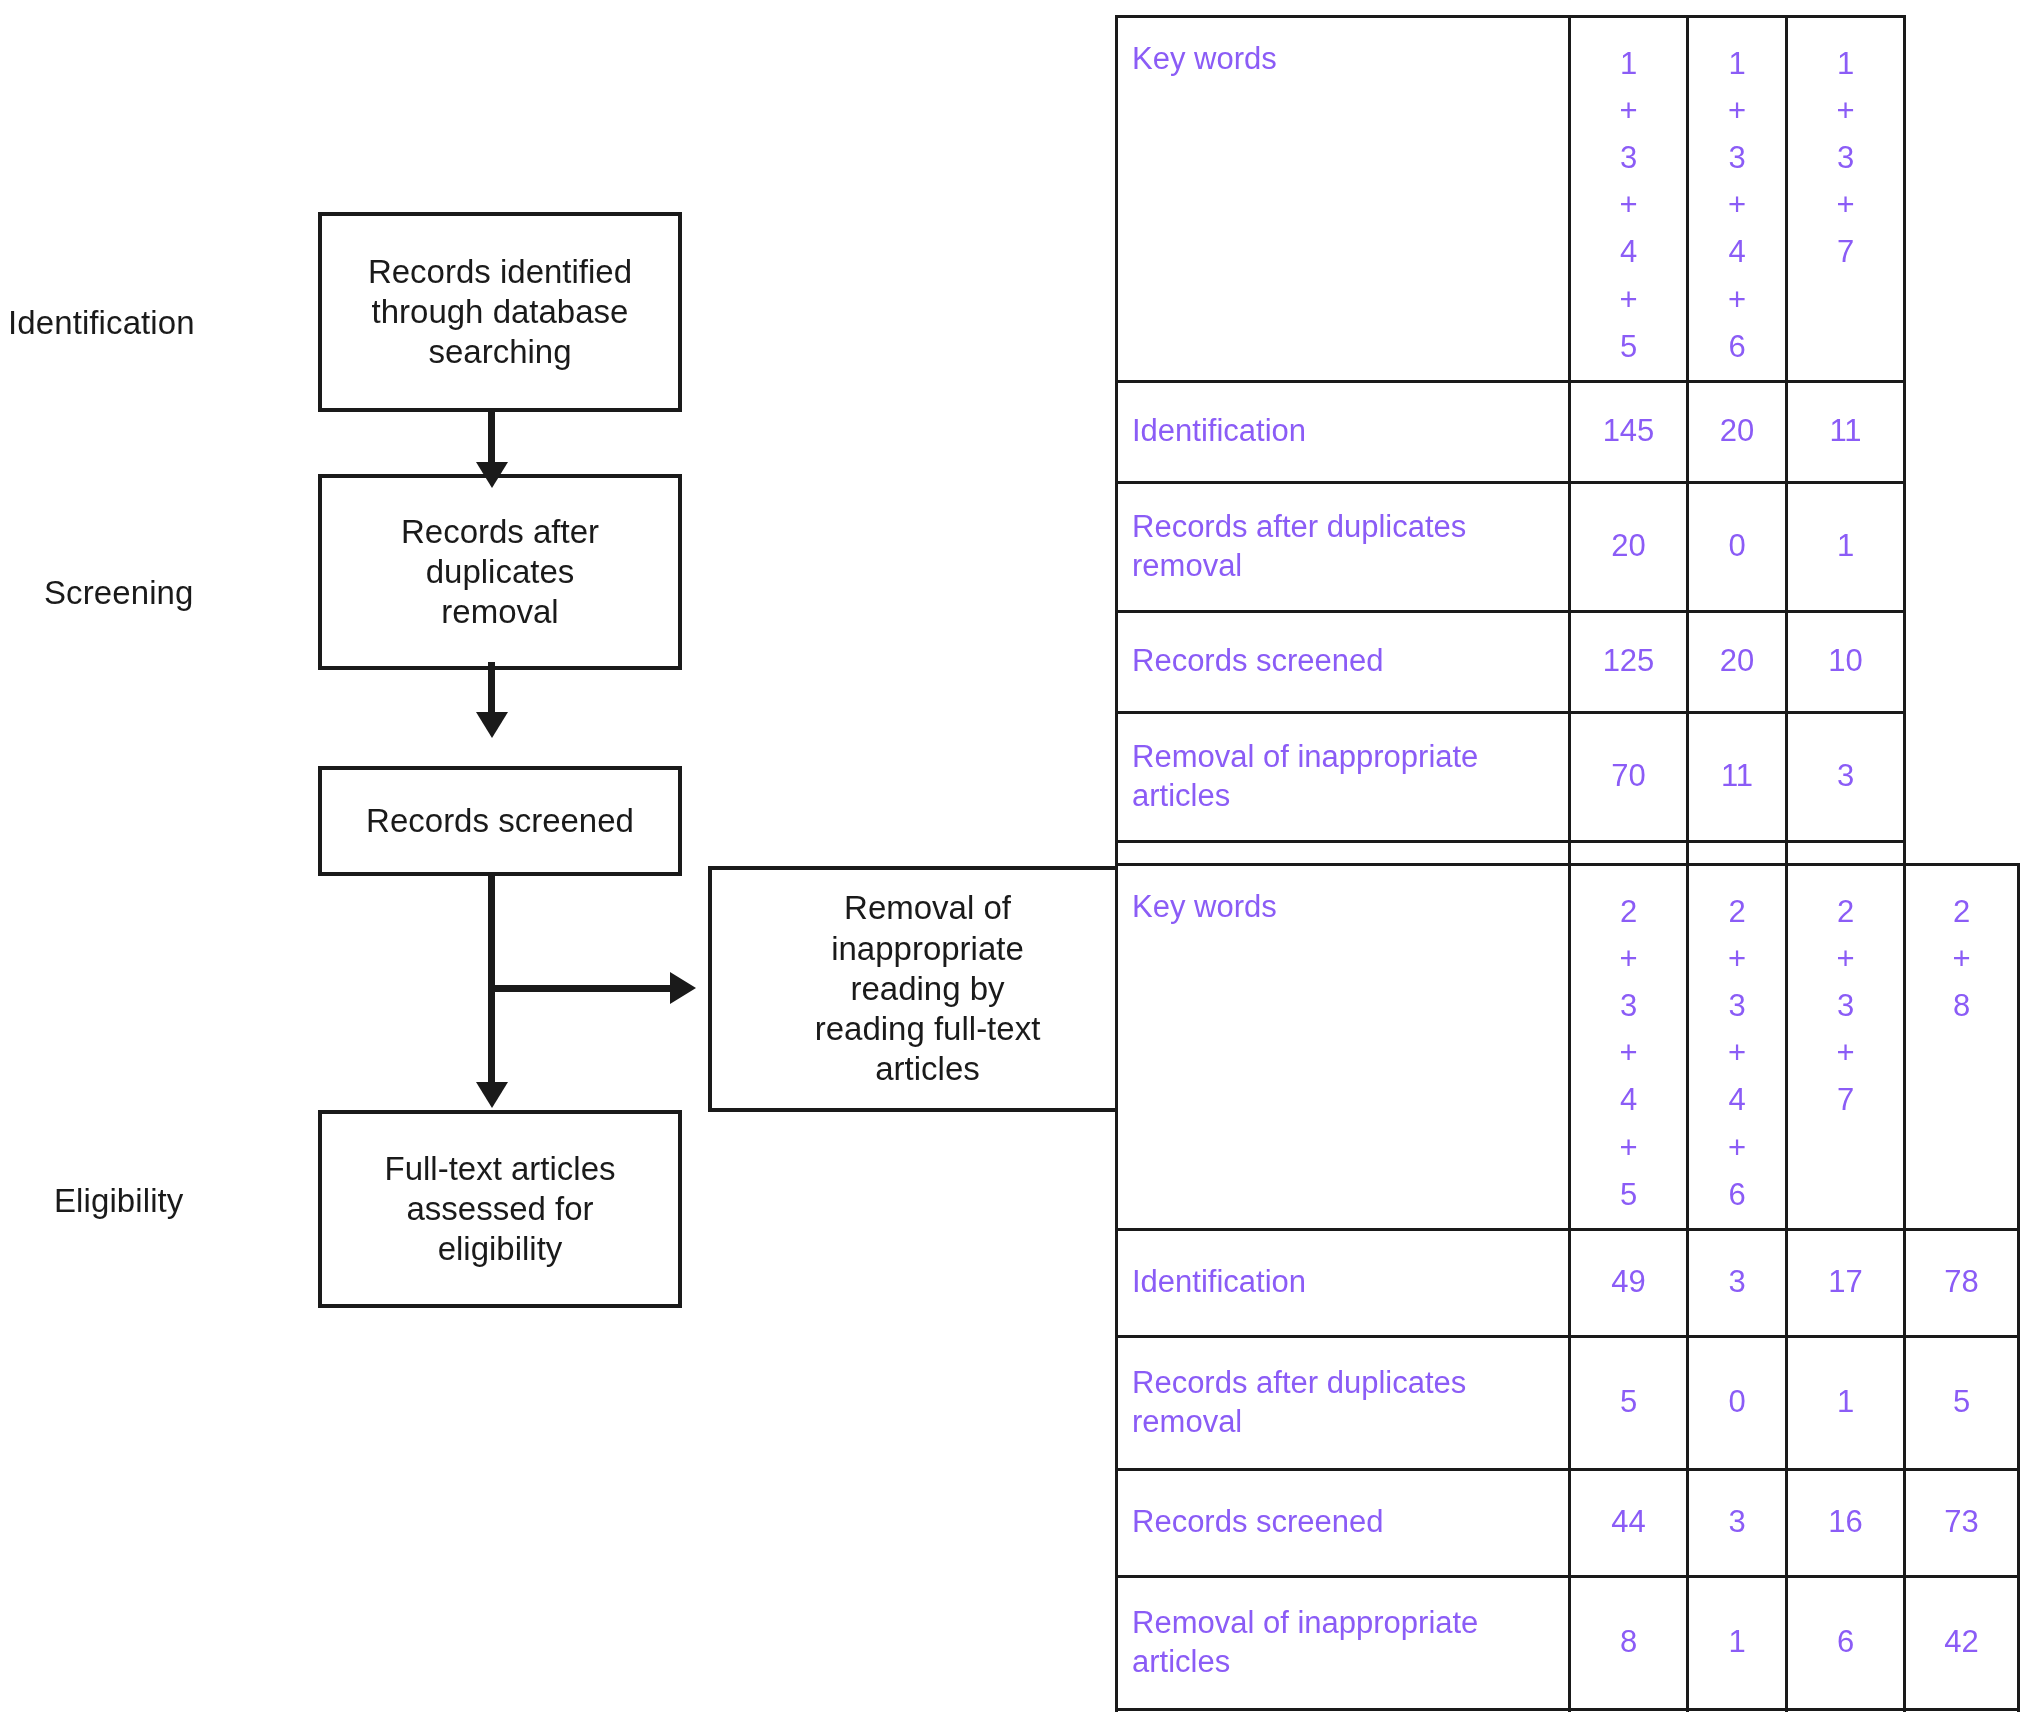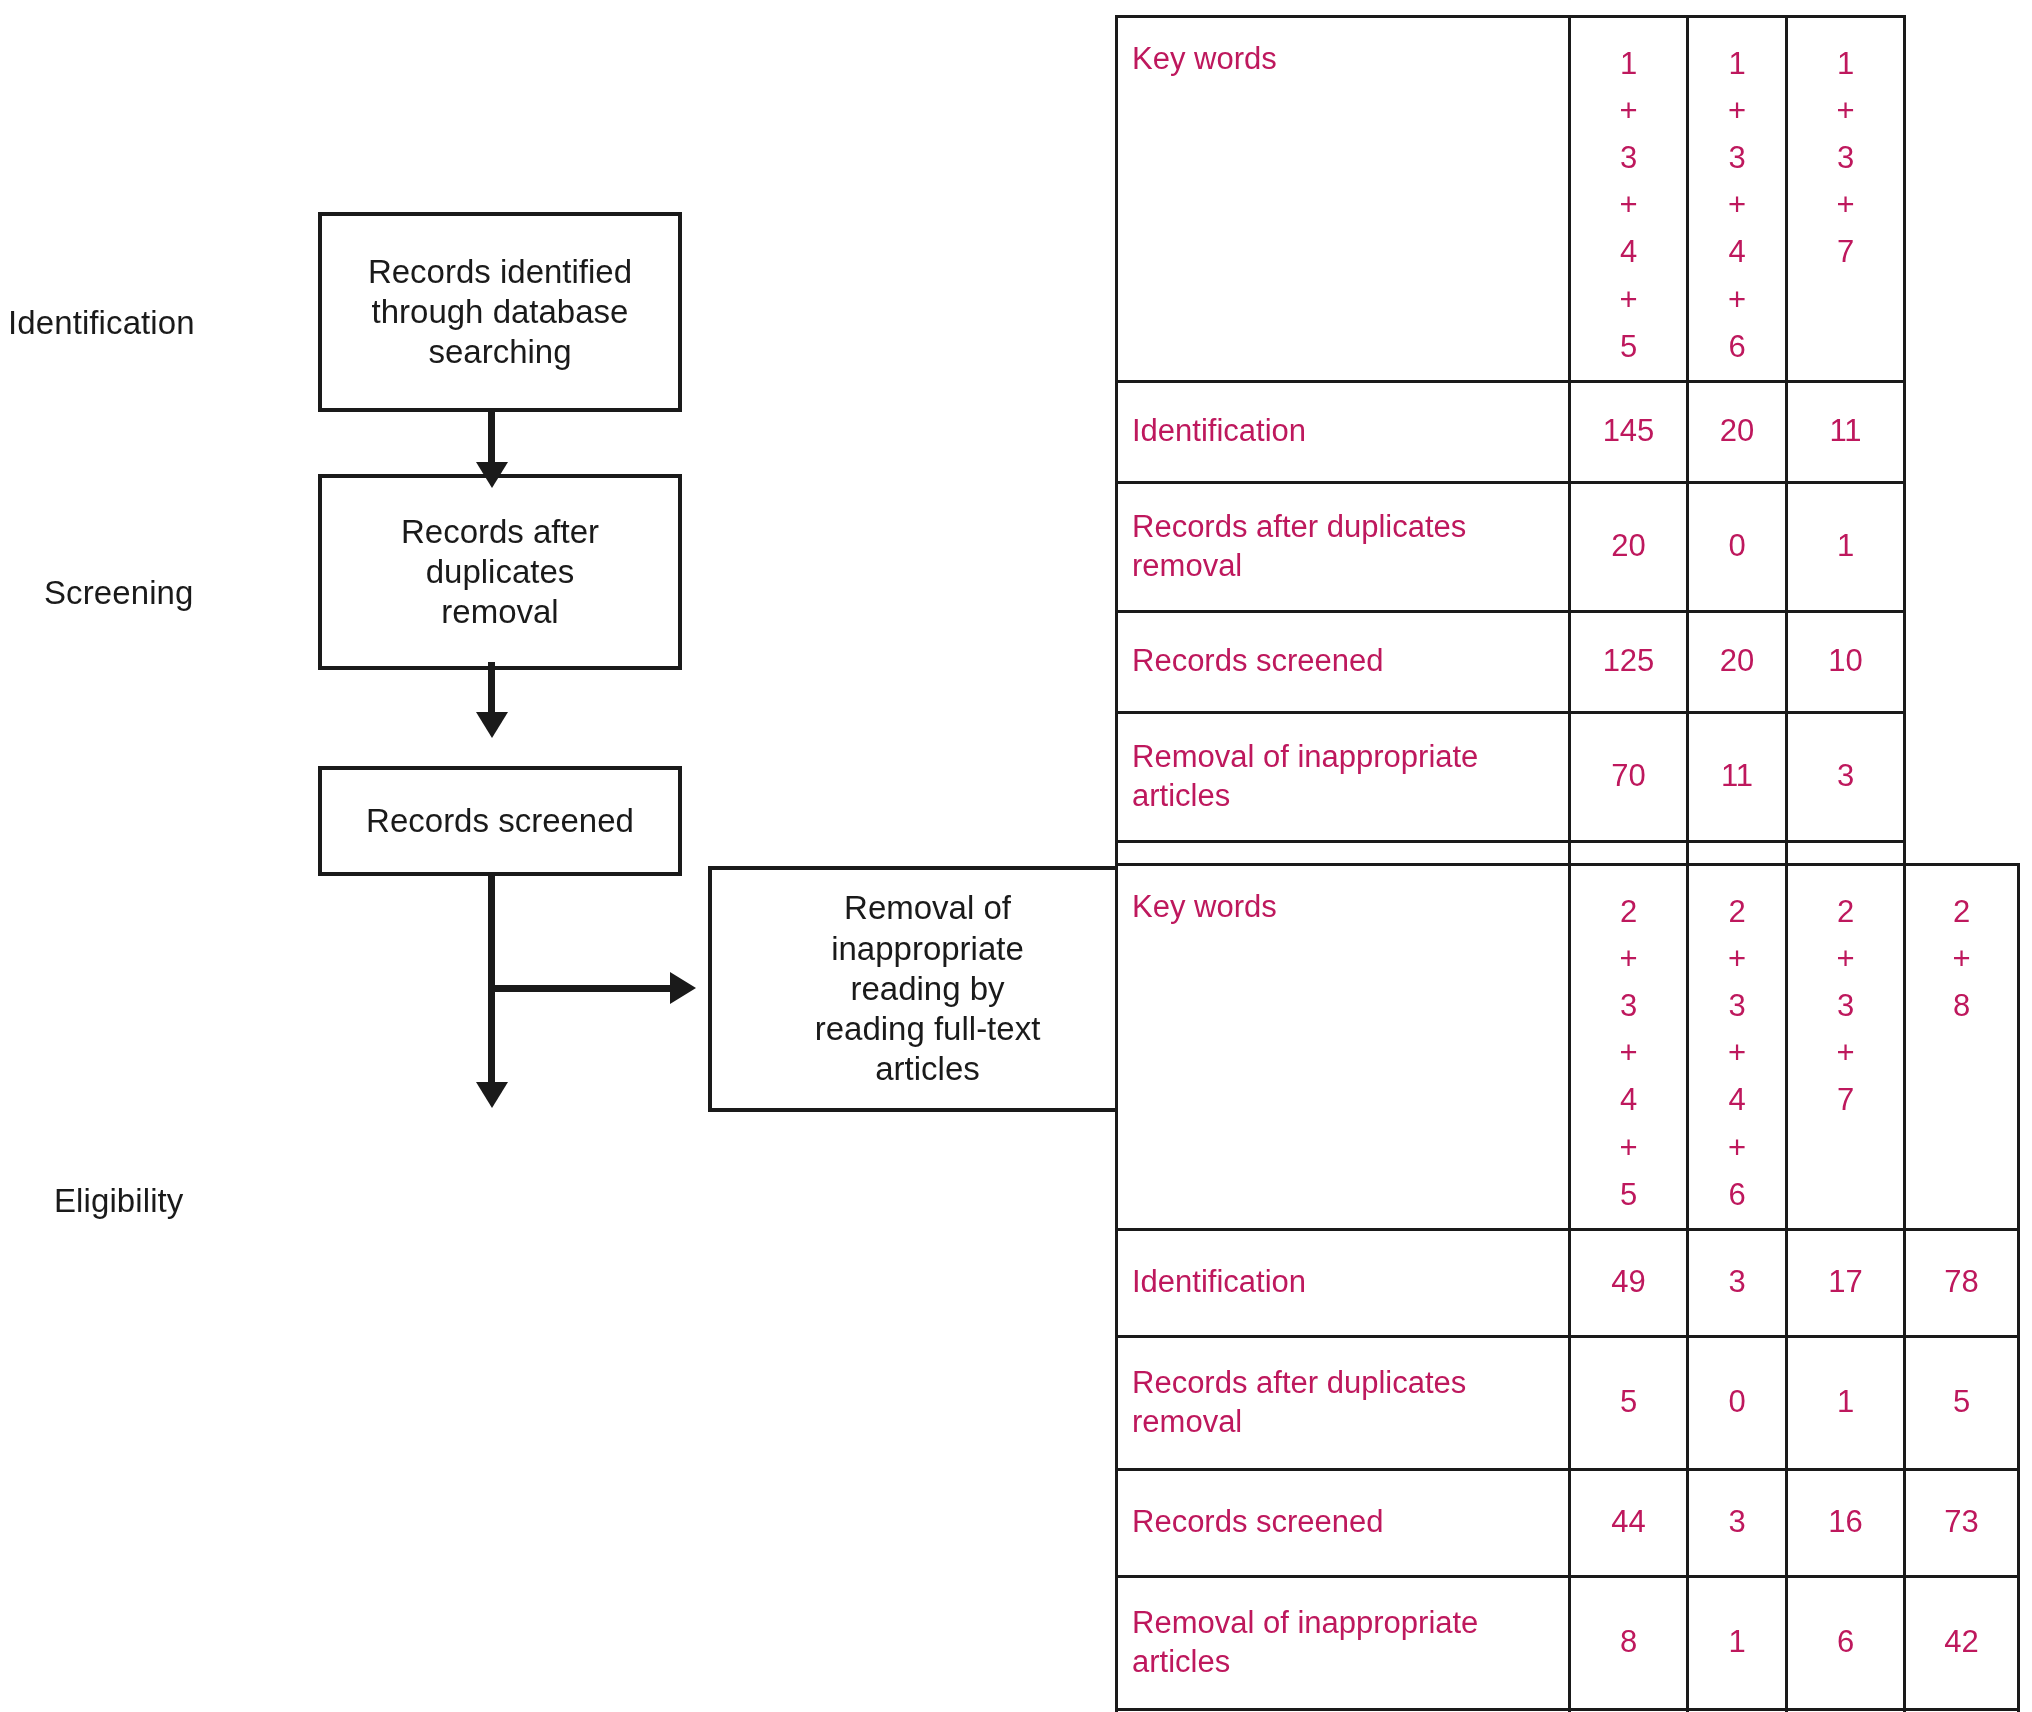--- a/index.html
+++ b/index.html
@@ -72,21 +72,21 @@
   
   .data-table {
     position: absolute;
     border-collapse: collapse;
     background: #ffffff;
     table-layout: fixed;
   }
   .data-table td {
     border: 3px solid #1a1a1a;
     font-size: 31px;
-    color: #be185d;
+    color: #8b5cf6;
     padding: 10px 14px;
     vertical-align: middle;
     line-height: 1.25;
   }
   .data-table td.label-cell {
     text-align: left;
   }
   .data-table td.num-cell {
     text-align: center;
   }
@@ -127,20 +127,27 @@
       <span>removal</span>
     </div>
   </div>
 
   <div class="flow-box" style="left:310px; top:766px; width:364px; height:110px;">
     <div>
       <span>Records screened</span>
     </div>
   </div>
 
+  <div class="flow-box" style="left:310px; top:1110px; width:364px; height:198px;">
+    <div>
+      <span>Full-text articles</span>
+      <span>assessed for</span>
+      <span>eligibility</span>
+    </div>
+  </div>
 
   <div class="flow-box" style="left:700px; top:866px; width:439px; height:246px;">
     <div>
       <span>Removal of</span>
       <span>inappropriate</span>
       <span>reading by</span>
       <span>reading full-text</span>
       <span>articles</span>
     </div>
   </div>

